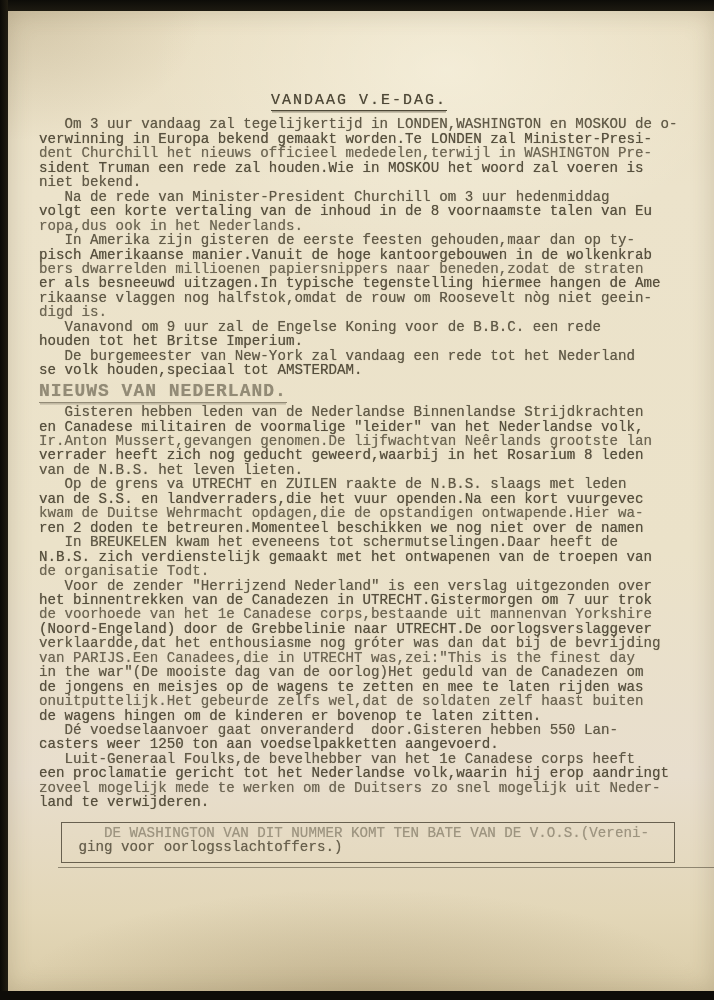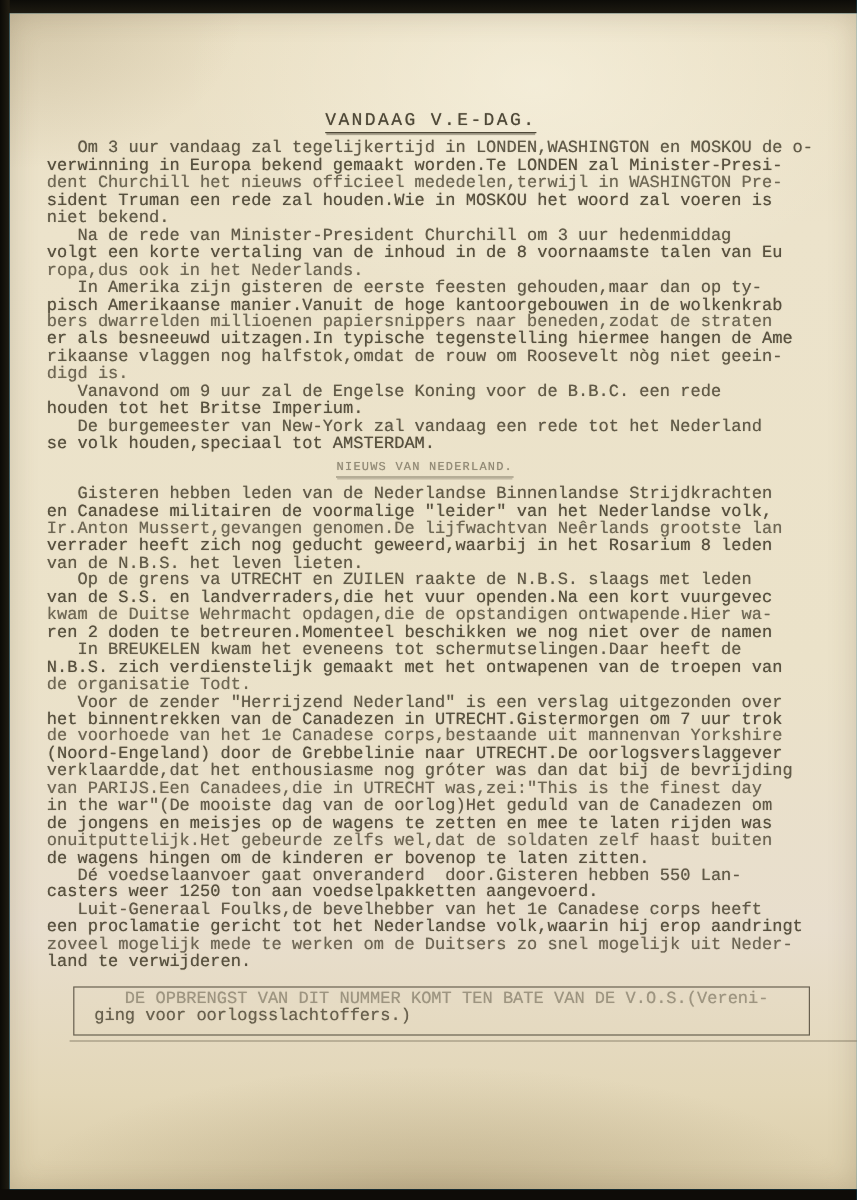--- a/index.html
+++ b/index.html
@@ -32,22 +32,22 @@
   .doc-title{
     text-align:center;margin:0 60px 9px 0;font-size:15px;
     letter-spacing:2px;color:#4e4837;white-space:pre;
   }
   .doc-title .ul, .heading .ul{
     border-bottom:1.6px solid currentColor;
     box-shadow:0 2.6px 0 -1px rgba(87,80,62,.45);
     padding-bottom:1px;
   }
   .heading{
-    text-align:center;margin:6px 70px 7px 0;font-size:10px;
-    letter-spacing:1px;color:#5d5644;opacity:.62;white-space:pre;
+    margin:6px 70px 7px 0;font-size:18px;
+    letter-spacing:1px;color:#5d5644;opacity:.62;white-space:pre;font-weight:bold;
   }
   .para{margin:0;}
   .p-line{white-space:pre;}
   .p-line:nth-child(odd){opacity:.93;}
   .p-line:nth-child(3n){opacity:.84;}
   .footer-box{
     position:relative;
     margin:12px 0 0 22px;width:596px;
     border:1.6px solid rgba(72,65,50,.8);
     padding:3px 8px 7px 8px;
@@ -134,21 +134,21 @@
             <div class="p-line">casters weer 1250 ton aan voedselpakketten aangevoerd.</div>
           </div>
           <div class="para">
             <div class="p-line">   Luit-Generaal Foulks,de bevelhebber van het 1e Canadese corps heeft</div>
             <div class="p-line">een proclamatie gericht tot het Nederlandse volk,waarin hij erop aandringt</div>
             <div class="p-line">zoveel mogelijk mede te werken om de Duitsers zo snel mogelijk uit Neder-</div>
             <div class="p-line">land te verwijderen.</div>
           </div>
         </div>
       <div class="footer-box" id="footer-box">
-          <div class="p-line">    DE OPBRENGST VAN DIT NUMMER KOMT TEN BATE VAN DE V.O.S.(Vereni-</div>
+          <div class="p-line">    DE WASHINGTON VAN DIT NUMMER KOMT TEN BATE VAN DE V.O.S.(Vereni-</div>
           <div class="p-line"> ging voor oorlogsslachtoffers.)</div>
         </div>
     </div>
   </div>
   <div class="edge-top"></div>
   <div class="edge-left"></div>
   <div class="edge-bottom"></div>
 </div>
 
 </body></html>

